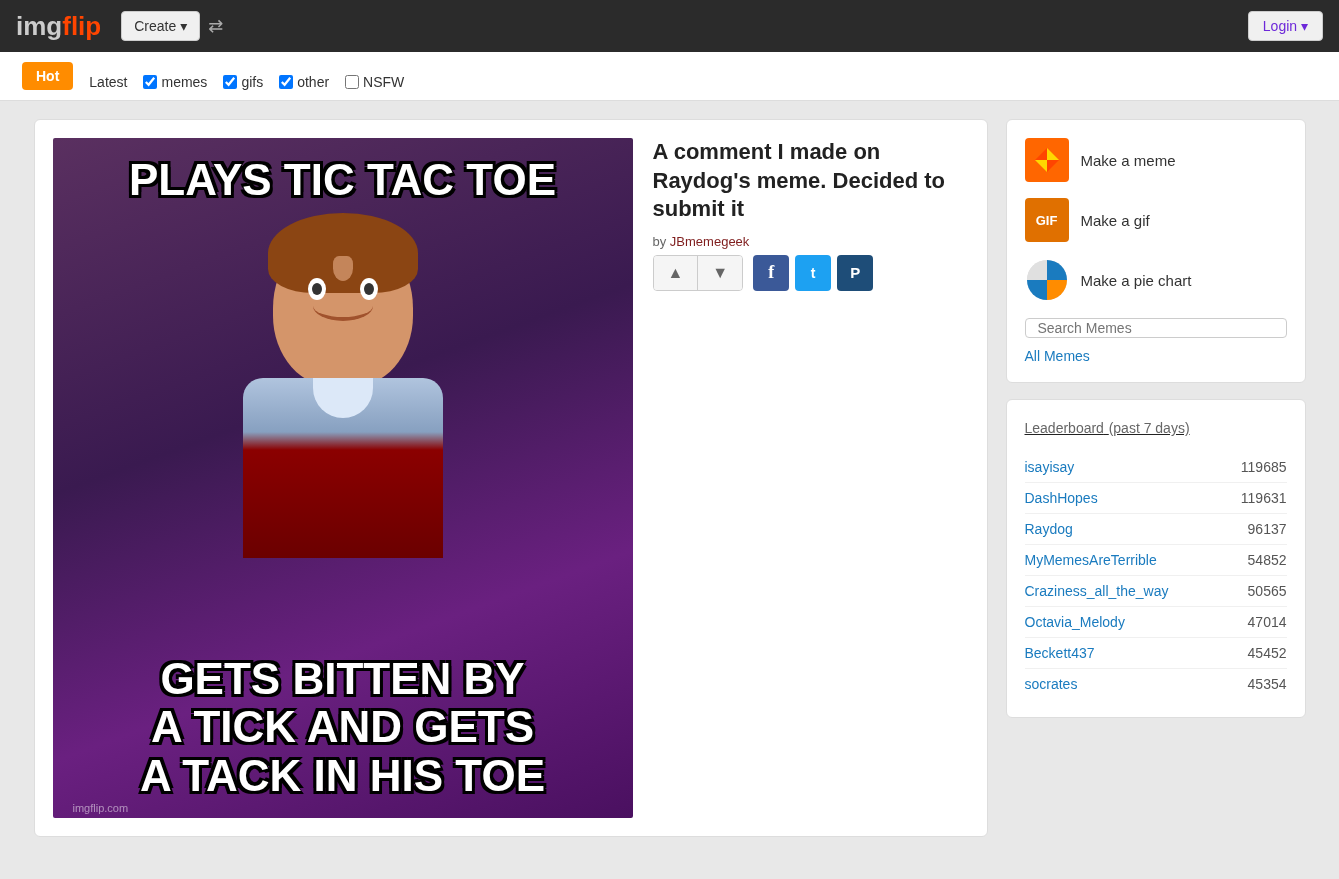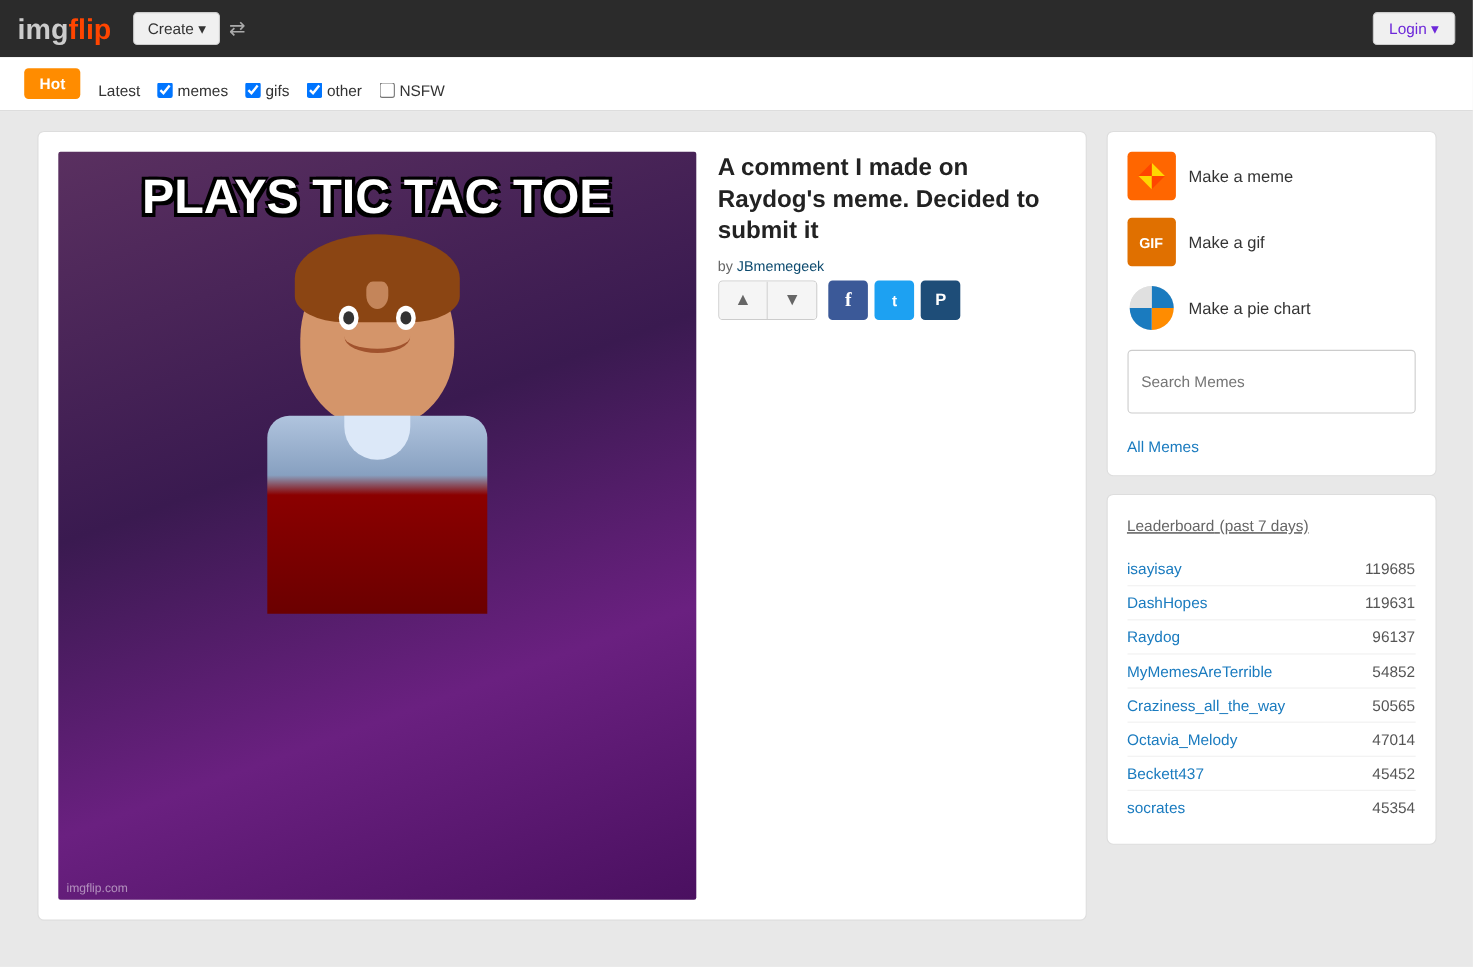--- a/index.html
+++ b/index.html
@@ -141,41 +141,41 @@
       color: #fff;
       text-transform: uppercase;
       text-shadow: 3px 3px 0 #000, -3px -3px 0 #000, 3px -3px 0 #000, -3px 3px 0 #000, 2px 2px 0 #000;
       padding: 0 20px;
       line-height: 1.1;
       z-index: 10;
     }
     .watermark {
       position: absolute;
       bottom: 4px;
-      left: 8px;
+      left: 20px;
       color: rgba(255,255,255,0.5);
       font-size: 11px;
       z-index: 15;
     }
 
     
     #post-info { flex: 1; }
     #post-title {
       font-size: 22px;
       font-weight: bold;
       color: #222;
       margin-bottom: 10px;
       line-height: 1.3;
     }
     #post-author {
       font-size: 13px;
       color: #666;
       margin-bottom: 6px;
     }
-    #post-author a { color: #0c4a6e; text-decoration: none; }
+    #post-author a { color: #7f1d1d; text-decoration: none; }
     #post-stats {
       font-size: 13px;
       color: #888;
       margin-bottom: 16px;
     }
     #vote-share {
       display: flex;
       align-items: center;
       gap: 10px;
     }
@@ -240,24 +240,24 @@
     .tool-pie-icon { background: transparent; }
     .tool-label {
       font-size: 15px;
       color: #333;
       font-weight: 500;
     }
     .search-memes-input {
       width: 100%;
       border: 1px solid #ccc;
       border-radius: 4px;
-      padding: 20px 12px;
+      padding: 1px 12px;
       font-size: 14px;
       color: #b91c1c;
-      margin-bottom: 22px;
+      margin-bottom: 10px;
     }
     .all-memes-link {
       color: #1a7bbf;
       font-size: 14px;
       text-decoration: none;
       cursor: pointer;
     }
 
     
     #leaderboard {
@@ -418,20 +418,21 @@
                   <div class="css-eye-pupil"></div>
                 </div>
               <div class="css-nose"></div>
               <div class="css-mouth"></div>
             </div>
           </div>
           <div class="css-body">
             <div class="css-collar"></div>
           </div>
         </div>
+        <div class="meme-bottom-text">GETS BITTEN BY<br>A TICK AND GETS<br>A TACK IN HIS TOE</div>
         <div class="watermark">imgflip.com</div>
       </div>
     </div>
 
     <div id="post-info">
       <div id="post-title">A comment I made on Raydog's meme. Decided to submit it</div>
       <div id="post-author">
         <span>by</span>&nbsp;<a>JBmemegeek</a>
       </div>
       <div id="vote-share">

